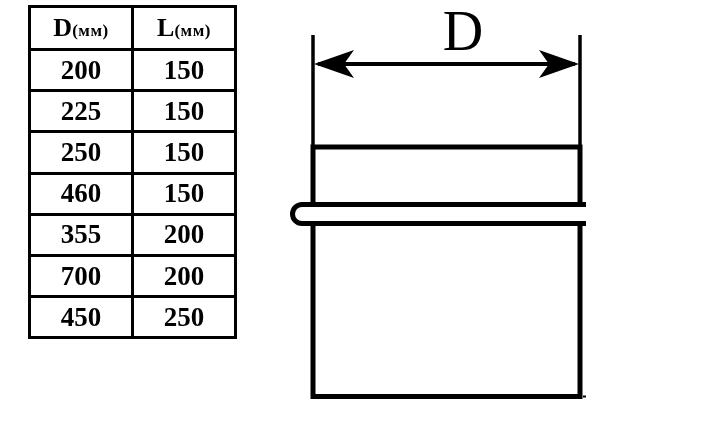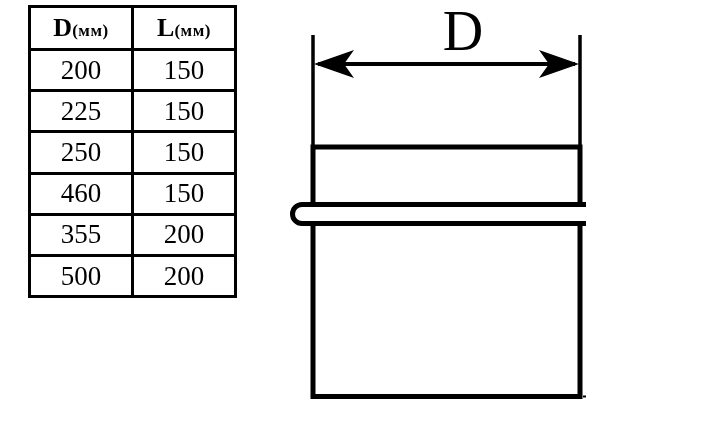--- a/index.html
+++ b/index.html
@@ -42,21 +42,21 @@
     line-height: 1;
   }
   .spec-table th .unit {
     font-size: 17px;
     font-weight: bold;
     letter-spacing: 0.5px;
   }
   .spec-table td {
     height: 38.2px;
     font-size: 27px;
-    font-weight: normal;
+    font-weight: bold;
     line-height: 1;
   }
 
   
   .drawing-svg {
     position: absolute;
     left: 0;
     top: 0;
   }
   .dim-label {
@@ -92,22 +92,26 @@
         </tr>
         <tr>
           <td>460</td>
           <td>150</td>
         </tr>
         <tr>
           <td>355</td>
           <td>200</td>
         </tr>
         <tr>
-          <td>500</td>
+          <td>700</td>
           <td>200</td>
+        </tr>
+        <tr>
+          <td>450</td>
+          <td>250</td>
         </tr>
       </tbody>
   </table>
 
   <svg class="drawing-svg" width="725" height="433" viewBox="0 0 725 433">
 
     <rect x="313" y="147" width="267" height="65" fill="#ffffff" stroke="#000000" stroke-width="5"></rect>
 
     <rect x="313" y="213.5" width="267" height="183" fill="#ffffff" stroke="#000000" stroke-width="5"></rect>
 

